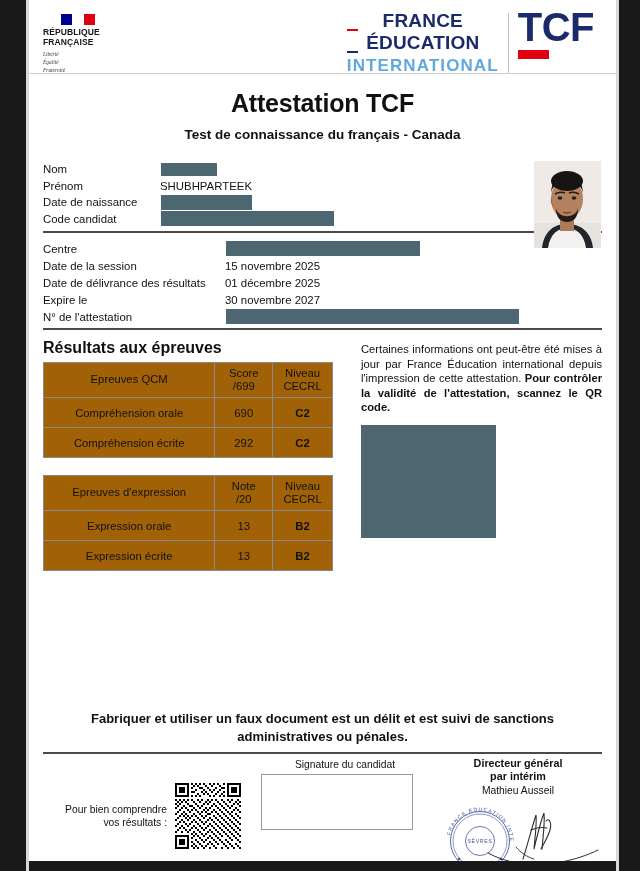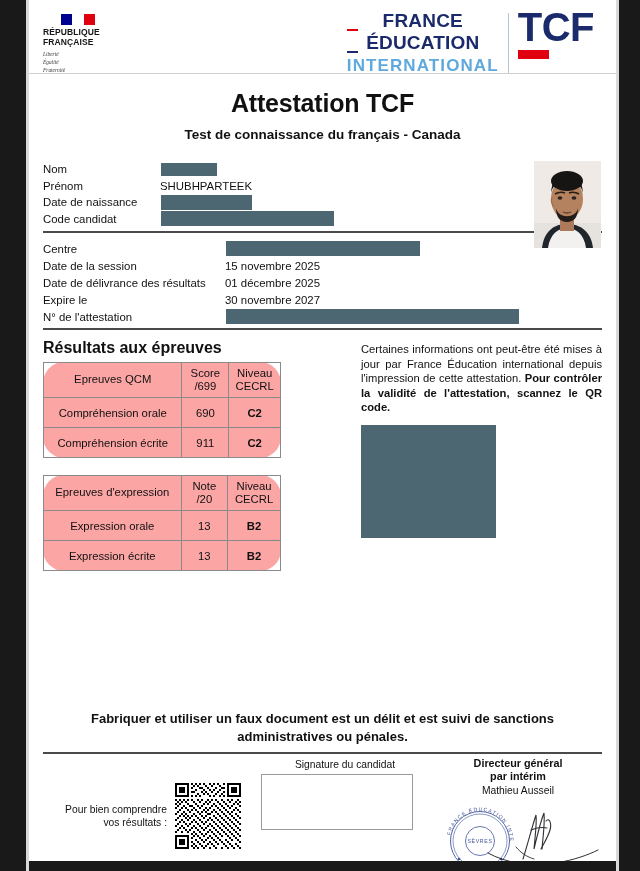--- a/index.html
+++ b/index.html
@@ -133,22 +133,22 @@
   .sess-rows .flab { width: 182px; flex: 0 0 182px; }
   .sess-rows .frow { height: 17px; }
 
   
   .results { display: flex; margin-top: 9px; padding: 0 14px; gap: 0; }
   .res-left { width: 300px; flex: 0 0 300px; }
   .res-head {
     font-size: 16px; font-weight: bold; margin-bottom: 5px;
   }
   table.res {
-    border-collapse: collapse; width: 238px;
-    font-size: 11.3px; background: #fca5a5; border-radius: 21px;
+    border-collapse: collapse; width: 290px;
+    font-size: 11.3px; background: #a16207;
   }
   table.res td {
     border: 1px solid #8a8a8a; text-align: center; padding: 0;
     height: 30px; vertical-align: middle;
   }
   table.res td.label { width: 172px; padding: 0 4px; }
   table.res td.score { width: 58px; }
   table.res td.level { width: 60px; font-weight: bold; }
   table.res tr.hrow td { height: 35px; line-height: 1.18; }
   .t2 { margin-top: 17px; }
@@ -356,21 +356,21 @@
               <div>CECRL</div>
             </td>
           </tr>
           <tr>
             <td class="label">Compréhension orale</td>
             <td class="score">690</td>
             <td class="level">C2</td>
           </tr>
           <tr>
             <td class="label">Compréhension écrite</td>
-            <td class="score">911</td>
+            <td class="score">292</td>
             <td class="level">C2</td>
           </tr>
         </tbody>
             </table>
 
         <table class="res t2">
           <tbody>
                 <tr class="hrow">
             <td class="label">Epreuves d'expression</td>
             <td class="score">

